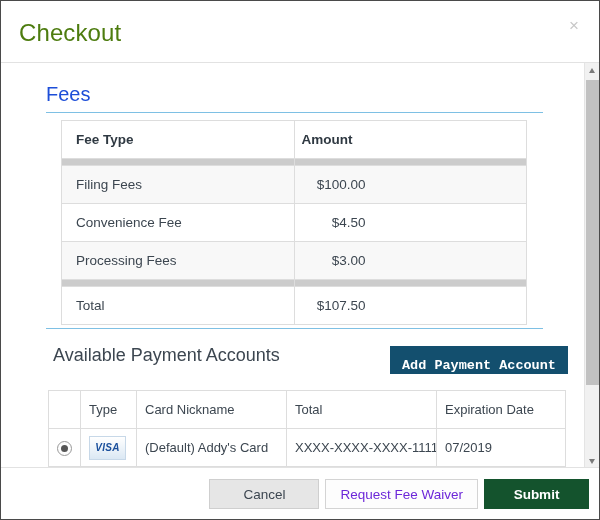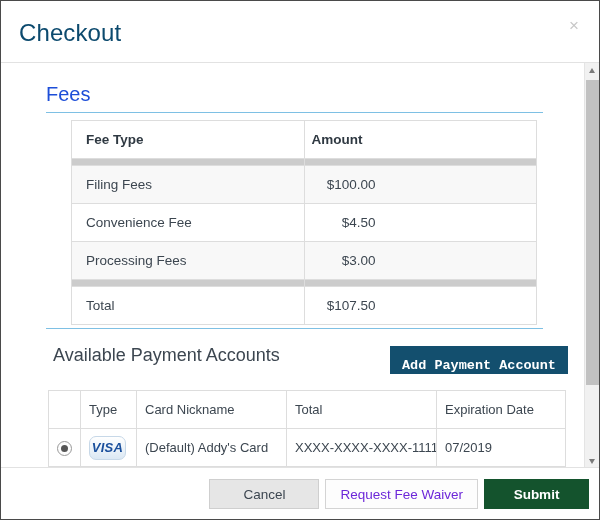--- a/index.html
+++ b/index.html
@@ -29,21 +29,21 @@
     height: 62px;
     box-sizing: border-box;
     border-bottom: 1px solid #e2e2e2;
     background: #ffffff;
   }
   .dlg-title {
     position: absolute;
     left: 18px;
     top: 18px;
     font-size: 24px;
-    color: #0c4a6e;
+    color: #4d7c0f;
     font-weight: 400;
     letter-spacing: 0.1px;
   }
   .close-btn {
     position: absolute;
     right: 14px;
     top: 14px;
     width: 22px;
     height: 22px;
     line-height: 22px;
@@ -95,21 +95,20 @@
 
   
   .fees-table {
     position: absolute;
     left: 60px;
     top: 57px;
     width: 466px;
     border-collapse: collapse;
     table-layout: fixed;
     font-size: 13.5px;
-    margin-left: 10px;
   }
   .fees-table th, .fees-table td {
     border: 1px solid #dddddd;
     padding: 0 0 0 14px;
     height: 37px;
     text-align: left;
     color: #3c4650;
     font-weight: 400;
     vertical-align: middle;
   }
@@ -216,25 +215,25 @@
     width: 7px; height: 7px;
     border-radius: 50%;
     background: #555555;
   }
 
   .visa-logo {
     display: inline-block;
     width: 35px;
     height: 22px;
     border: 1px solid #c7d8e8;
-    border-radius: 7px;
+    border-radius: 0;
     background: linear-gradient(#ffffff, #dbe8f4);
     text-align: center;
     line-height: 22px;
-    font-size: 13px;
+    font-size: 10px;
     font-weight: bold;
     font-style: italic;
     color: #1a4f9c;
     letter-spacing: 0.3px;
     vertical-align: middle;
   }
 
   
   .scrollbar {
     position: absolute;

